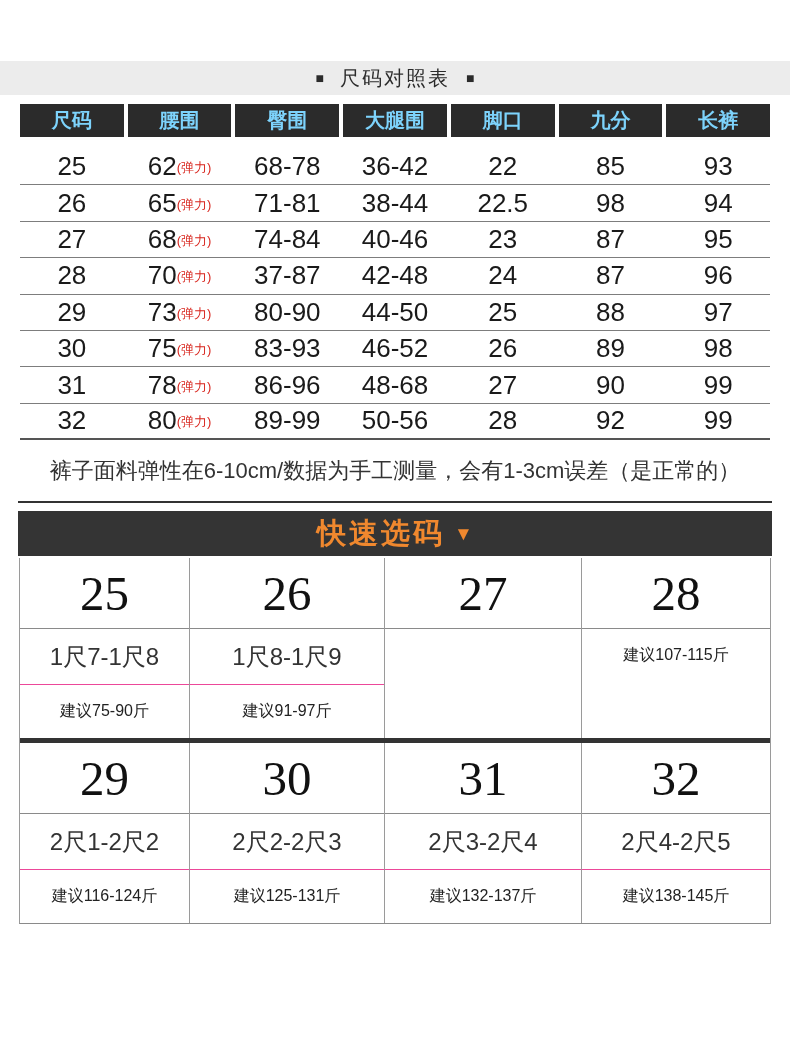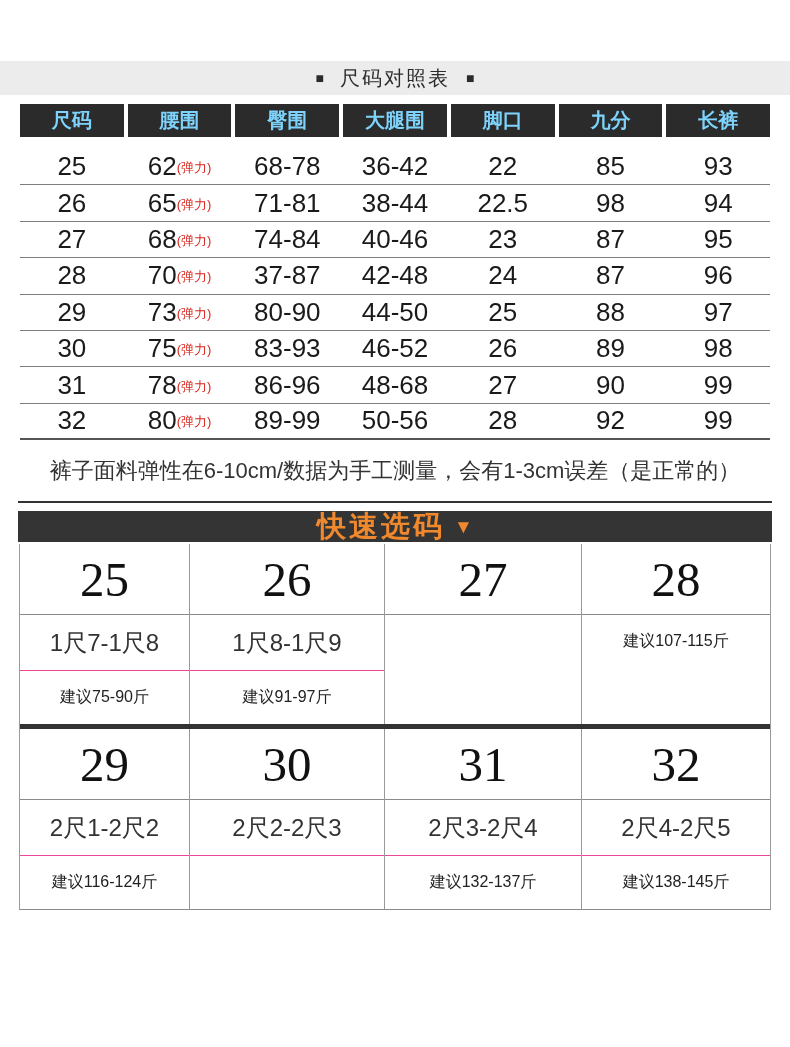--- a/index.html
+++ b/index.html
@@ -42,21 +42,21 @@
   .tr:last-child { border-bottom: 2px solid #555; }
   .td { flex: 1; text-align: center; white-space: nowrap; }
   .elastic { font-size: 13px; color: #d8251d; position: relative; top: -3px; }
 
   
   .note { margin-top: 16px; text-align: center; font-size: 22px; color: #333; }
 
   
   .divider { margin: 15px 18px 0; border-top: 2px solid #333; }
   .banner {
-    margin: 8px 18px 0; height: 31px; background: #343434;
+    margin: 8px 18px 0; height: 45px; background: #343434;
     display: flex; align-items: center; justify-content: center;
     color: #f0882e; font-size: 29px; font-weight: bold; letter-spacing: 3px;
   }
   .banner .arrow { font-size: 19px; margin-left: 9px; letter-spacing: 0; }
 
   
   .cards {
     margin: 2px auto 0; width: 752px;
     border-left: 1px solid #9a9a9a; border-right: 1px solid #9a9a9a;
     border-bottom: 1px solid #8a8a8a;
@@ -216,20 +216,21 @@
       <div class="thick-divider"></div>
       <div class="cards-row">
         <div class="card w1">
           <div class="card-num">29</div>
           <div class="card-cn">2尺1-2尺2</div>
           <div class="card-weight">建议116-124斤</div>
         </div>
         <div class="card w2">
           <div class="card-num">30</div>
           <div class="card-cn">2尺2-2尺3</div>
+          <div class="card-weight">建议125-131斤</div>
         </div>
         <div class="card w3">
           <div class="card-num">31</div>
           <div class="card-cn">2尺3-2尺4</div>
           <div class="card-weight">建议132-137斤</div>
         </div>
         <div class="card w4">
           <div class="card-num">32</div>
           <div class="card-cn">2尺4-2尺5</div>
           <div class="card-weight">建议138-145斤</div>

